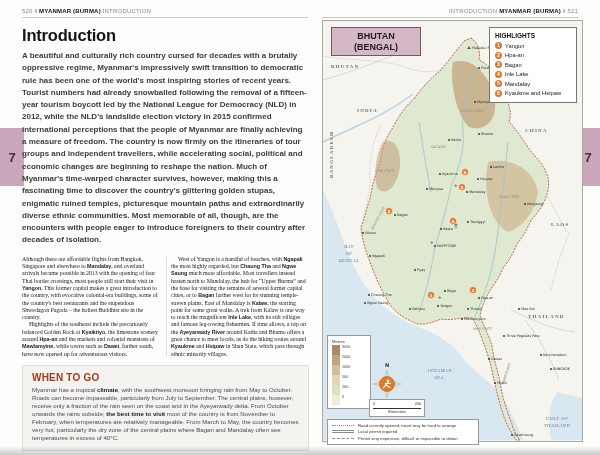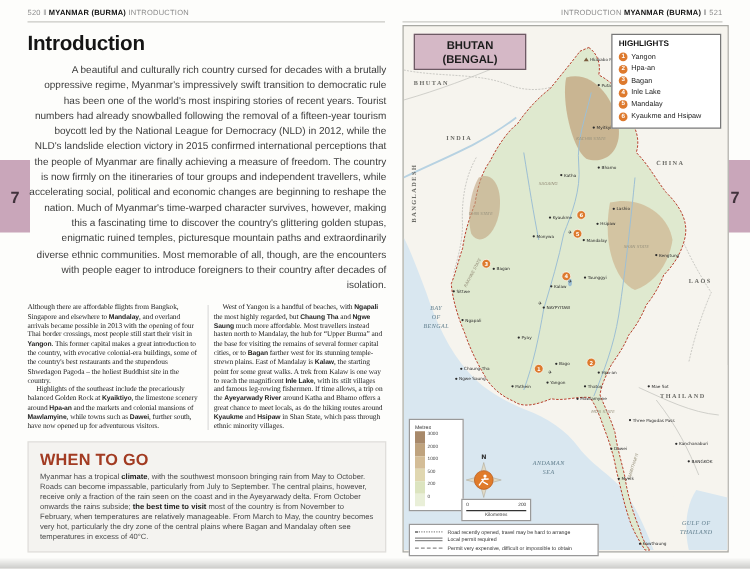--- a/index.html
+++ b/index.html
@@ -17,30 +17,30 @@
 
   
   .tab{position:absolute;width:24px;height:58px;background:#c9a6ba;color:#41323c;
        font-weight:bold;font-size:13px;display:flex;align-items:center;justify-content:center;}
   .tab-left{left:0;top:128px;}
   .tab-right{right:0;top:128px;}
 
   
   .left-page{position:absolute;left:22px;top:22px;width:287px;}
   h1.title{margin:4px 0 5px 0;font-size:16.5px;letter-spacing:-.2px;color:#151515;}
-  .lede{margin:0 0 9px 0;font-size:8px;line-height:12.3px;font-weight:400;color:#3c3c3c;text-align:right;}
+  .lede{margin:0 0 9px 0;font-size:8px;line-height:12.3px;font-weight:700;color:#3c3c3c;text-align:left;}
   .cols{display:flex;gap:11px;border-top:0;position:relative;}
   .cols .vrule{position:absolute;left:50%;top:1px;bottom:2px;width:1px;background:#ddd;}
   .col{width:138px;font-family:"Liberation Serif",serif;font-size:5.9px;line-height:7.3px;
        color:#1d1d1d;letter-spacing:-.05px;}
   .col p{margin:0;}
   .col p.indent{text-indent:7px;}
   .col b{font-family:"Liberation Sans",sans-serif;font-size:5.4px;}
   .wtg{margin-top:7px;background:#f4f3f0;border:1px solid #e0dedb;padding:6px 9px 7px 9px;}
-  .wtg h3{margin:0 0 3px 0;font-size:13px;letter-spacing:.2px;color:#a23b22;}
+  .wtg h3{margin:0 0 3px 0;font-size:10px;letter-spacing:.2px;color:#a23b22;}
   .wtg p{margin:0;font-size:6.1px;line-height:8.1px;color:#4a4a4a;}
   .wtg p b{color:#222;}
 
   
   .map-frame{position:absolute;left:322px;top:20px;width:259px;height:420px;
              border:1px solid #a9a9a4;background:#f6f4ee;}
   .map-frame svg{position:absolute;left:0;top:0;width:100%;height:100%;}
   .map-title{position:absolute;left:8px;top:6px;width:88px;background:#d5b8c6;border:1px solid #6d5a64;
              text-align:center;font-weight:bold;font-size:9px;line-height:10.5px;padding:3px 0;color:#1c1c1c;}
   .hl-box{position:absolute;right:5px;top:6px;width:76px;background:#fff;border:1px solid #777;

